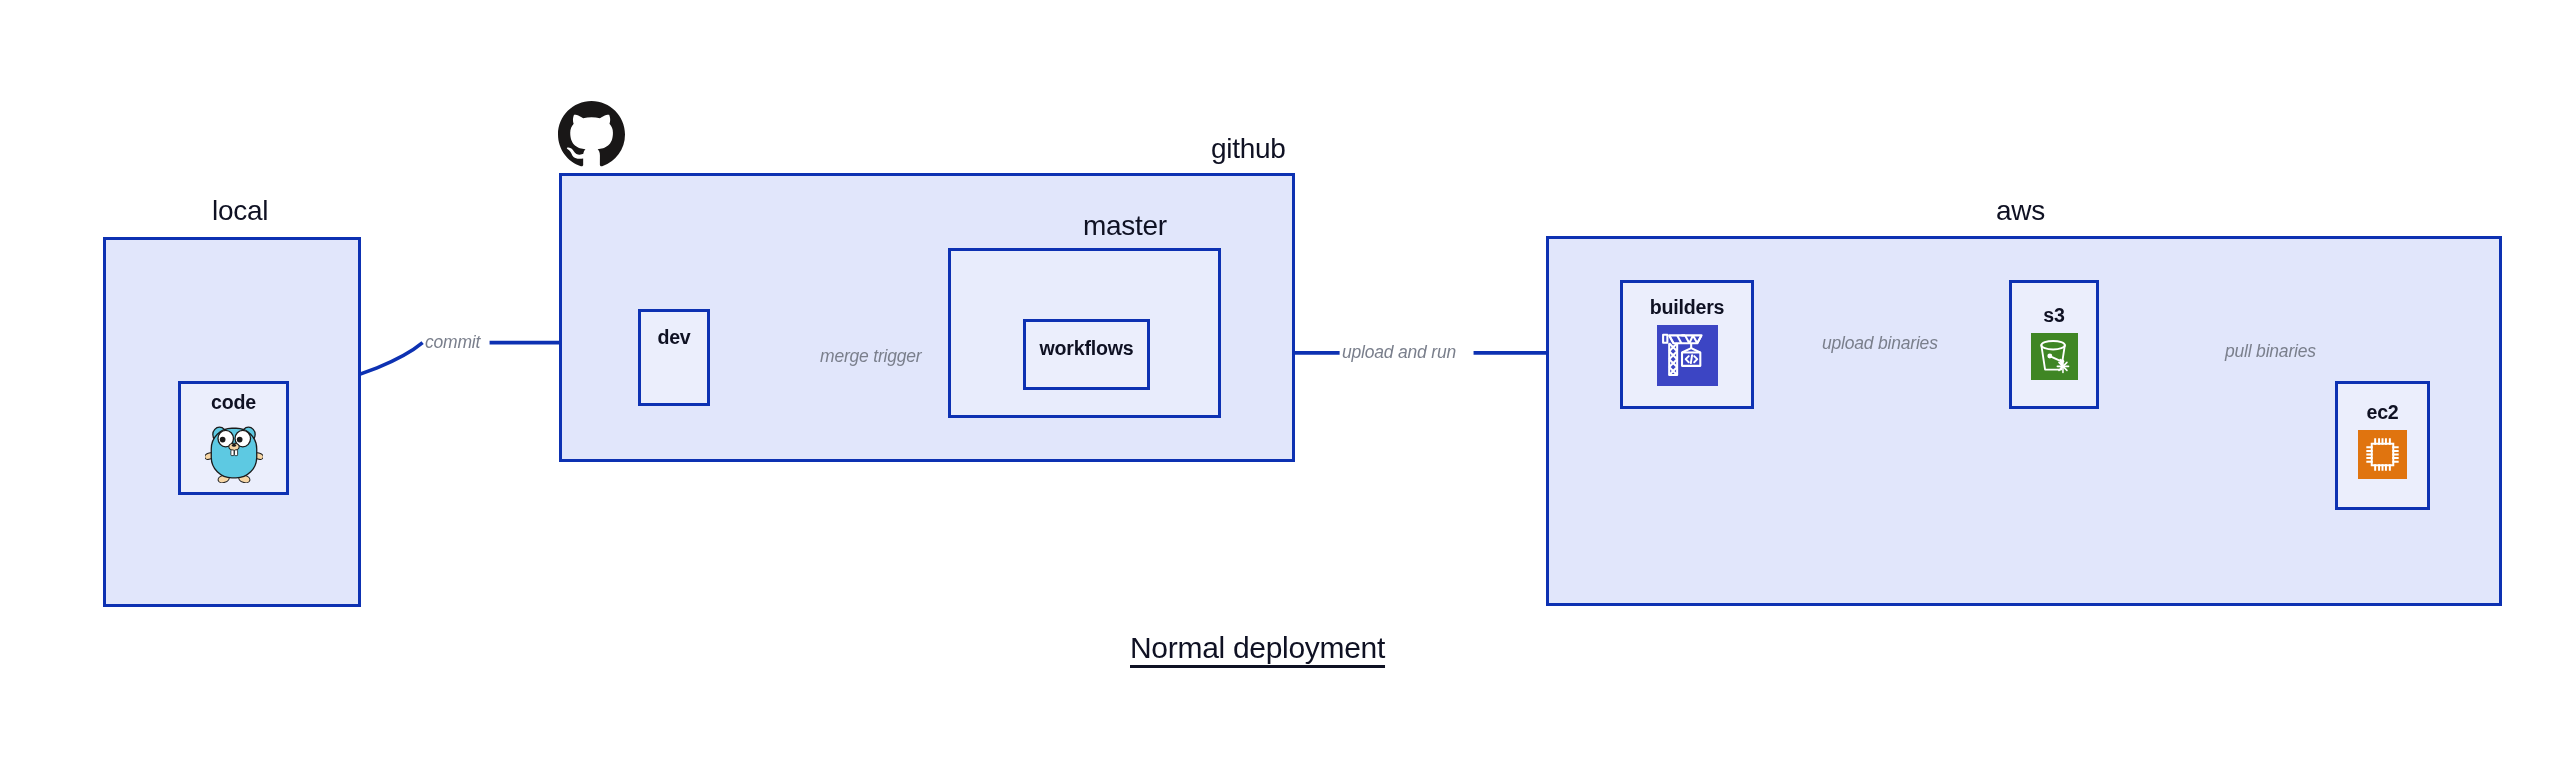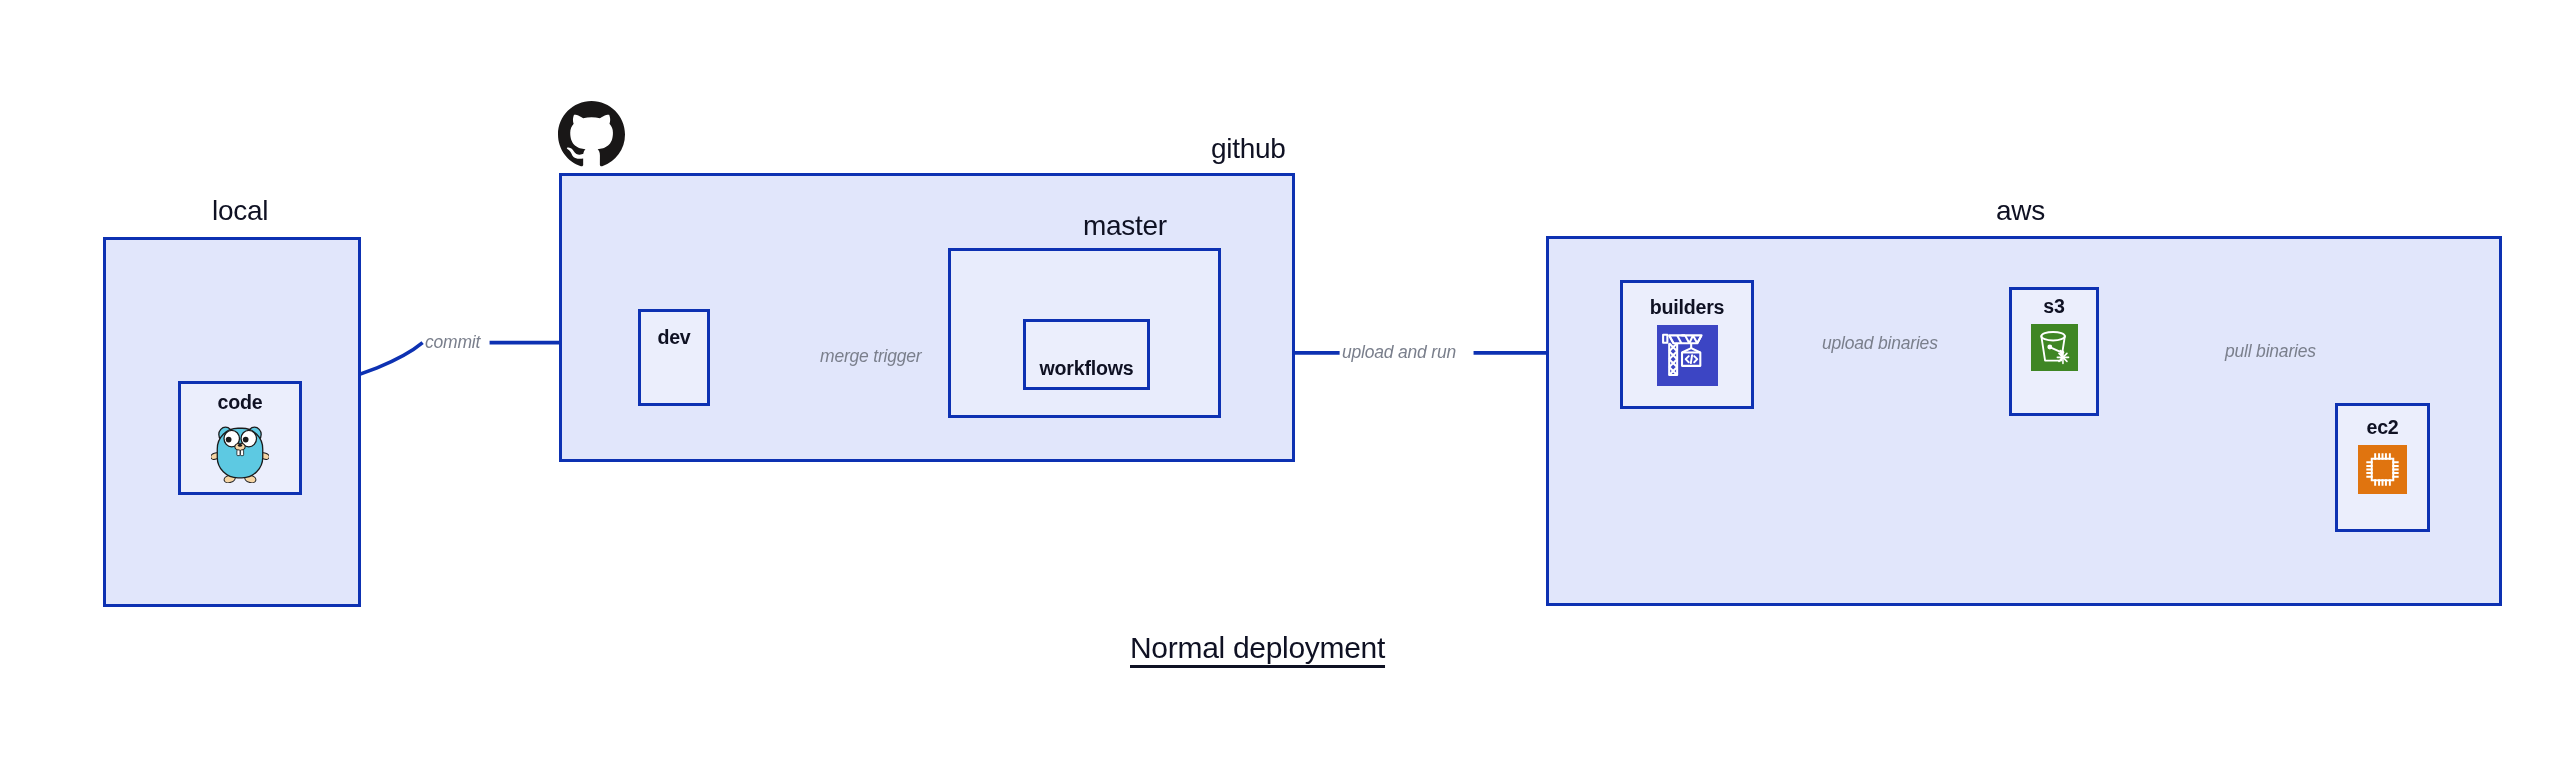--- a/index.html
+++ b/index.html
@@ -116,21 +116,21 @@
     <path d="M 3403,668 L 3530,668" fill="none" stroke="#0D31B2" stroke-width="7"></path>
     <path d="M 3760,668 L 3895,668" fill="none" stroke="#0D31B2" stroke-width="7" marker-end="url(#arrow)"></path>
 
     <path d="M 4075,665 C 4150,665 4210,678 4260,690" fill="none" stroke="#0D31B2" stroke-width="7"></path>
     <path d="M 4325,700 C 4400,735 4480,800 4528,832" fill="none" stroke="#0D31B2" stroke-width="7" marker-end="url(#arrow)"></path>
   </svg>
 
   <div class="cluster" style="left:103px; top:237px; width:258px; height:370px;"></div>
   <div class="cluster-label" style="left:196px; top:197px;margin-left:16px;">local</div>
 
-  <div class="node" style="left:178px; top:381px; width:124px; height:114px; padding-top:9.3px;">
+  <div class="node" style="left:178px; top:381px; width:111px; height:114px; padding-top:9.3px;">
     <span class="node-label">code</span>
     <span class="node-icon" style="margin-top:8.2px;">
       <svg width="58" height="62" viewBox="0 0 112 120">
 
         <ellipse cx="28" cy="26" rx="13" ry="14" fill="#5DC9E2" stroke="#1B1B1B" stroke-width="2.5"></ellipse>
         <ellipse cx="84" cy="26" rx="13" ry="14" fill="#5DC9E2" stroke="#1B1B1B" stroke-width="2.5"></ellipse>
 
         <ellipse cx="8" cy="68" rx="9" ry="6" fill="#F6D5A4" stroke="#1B1B1B" stroke-width="2" transform="rotate(-18 8 68)"></ellipse>
         <ellipse cx="104" cy="68" rx="9" ry="6" fill="#F6D5A4" stroke="#1B1B1B" stroke-width="2" transform="rotate(18 104 68)"></ellipse>
 
@@ -162,21 +162,21 @@
     </svg>
   </span>
 
   <div class="node" style="left:638px; top:309px; width:72px; height:97px; padding-top:16px;">
     <span class="node-label">dev</span>
   </div>
 
   <div class="cluster nested" style="left:948px; top:248px; width:273px; height:170px;"></div>
   <div class="cluster-label" style="left:1047px; top:212px;margin-left:36px;">master</div>
 
-  <div class="node" style="left:1023px; top:319px; width:127px; height:71px; padding-top:37px;">
+  <div class="node" style="left:1023px; top:319px; width:127px; height:71px; padding-top:17px;">
     <span class="node-label">workflows</span>
   </div>
 
   <div class="cluster" style="left:1546px; top:236px; width:956px; height:370px;"></div>
   <div class="cluster-label" style="left:1996px; top:197px;">aws</div>
 
   <div class="node" style="left:1620px; top:280px; width:134px; height:129px; padding-top:15px;">
     <span class="node-label">builders</span>
     <span class="node-icon" style="margin-top:7.2px;">
       <svg width="61" height="61" viewBox="0 0 100 100">
@@ -199,21 +199,21 @@
 
         <g fill="none" stroke="#FFFFFF" stroke-width="3.2" stroke-linecap="round" stroke-linejoin="round">
           <path d="M52,51 L47,56 L52,61"></path>
           <path d="M61,51 L66,56 L61,61"></path>
           <path d="M57.5,49.5 L55.5,62.5"></path>
         </g>
       </svg>
     </span>
   </div>
 
-  <div class="node" style="left:2009px; top:287px; width:90px; height:129px; padding-top:7px;">
+  <div class="node" style="left:2009px; top:280px; width:90px; height:129px; padding-top:23px;">
     <span class="node-label">s3</span>
     <span class="node-icon" style="margin-top:7.2px;">
       <svg width="47" height="47" viewBox="0 0 100 100">
         <rect x="0" y="0" width="100" height="100" fill="#3F8624"></rect>
         <g fill="none" stroke="#FFFFFF" stroke-width="4" stroke-linecap="round" stroke-linejoin="round">
 
           <path d="M22,26 L30,78 L64,78 L72,26"></path>
 
           <ellipse cx="47" cy="26" rx="25" ry="9"></ellipse>
 
@@ -225,21 +225,21 @@
         <g stroke="#FFFFFF" stroke-width="3.4" stroke-linecap="round">
           <path d="M68,58 L68,84"></path>
           <path d="M56,71 L80,71"></path>
           <path d="M59.5,62.5 L76.5,79.5"></path>
           <path d="M76.5,62.5 L59.5,79.5"></path>
         </g>
       </svg>
     </span>
   </div>
 
-  <div class="node" style="left:2335px; top:381px; width:95px; height:129px; padding-top:12px;margin-top:22px;">
+  <div class="node" style="left:2335px; top:381px; width:95px; height:129px; padding-top:19px;">
     <span class="node-label">ec2</span>
     <span class="node-icon" style="margin-top:7.2px;">
       <svg width="49" height="49" viewBox="0 0 100 100">
         <rect x="0" y="0" width="100" height="100" fill="#E0740F"></rect>
         <g fill="none" stroke="#FFFFFF" stroke-width="4" stroke-linecap="square">
           <rect x="28" y="28" width="44" height="44"></rect>
 
           <path d="M35,28 L35,19 M43,28 L43,19 M50,28 L50,19 M57,28 L57,19 M65,28 L65,19"></path>
 
           <path d="M35,72 L35,81 M43,72 L43,81 M50,72 L50,81 M57,72 L57,81 M65,72 L65,81"></path>

